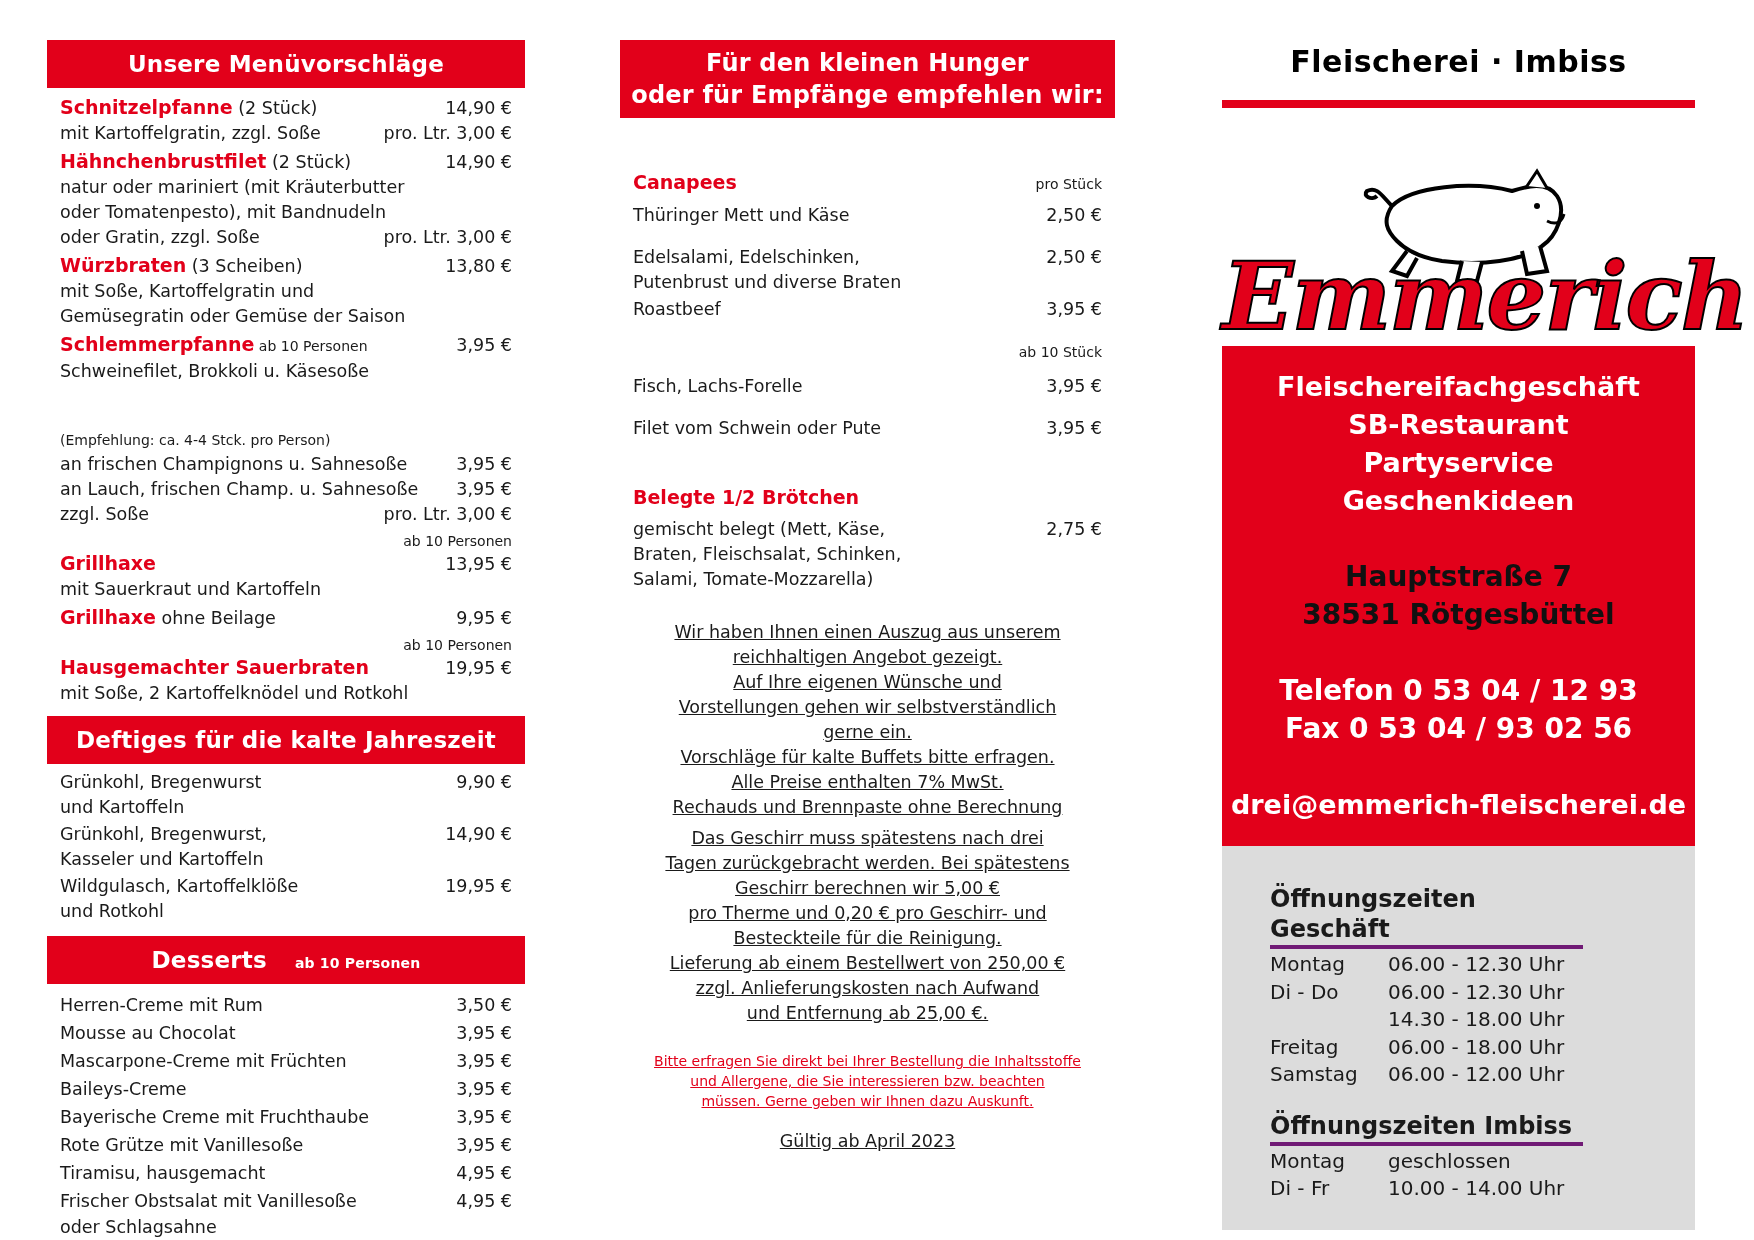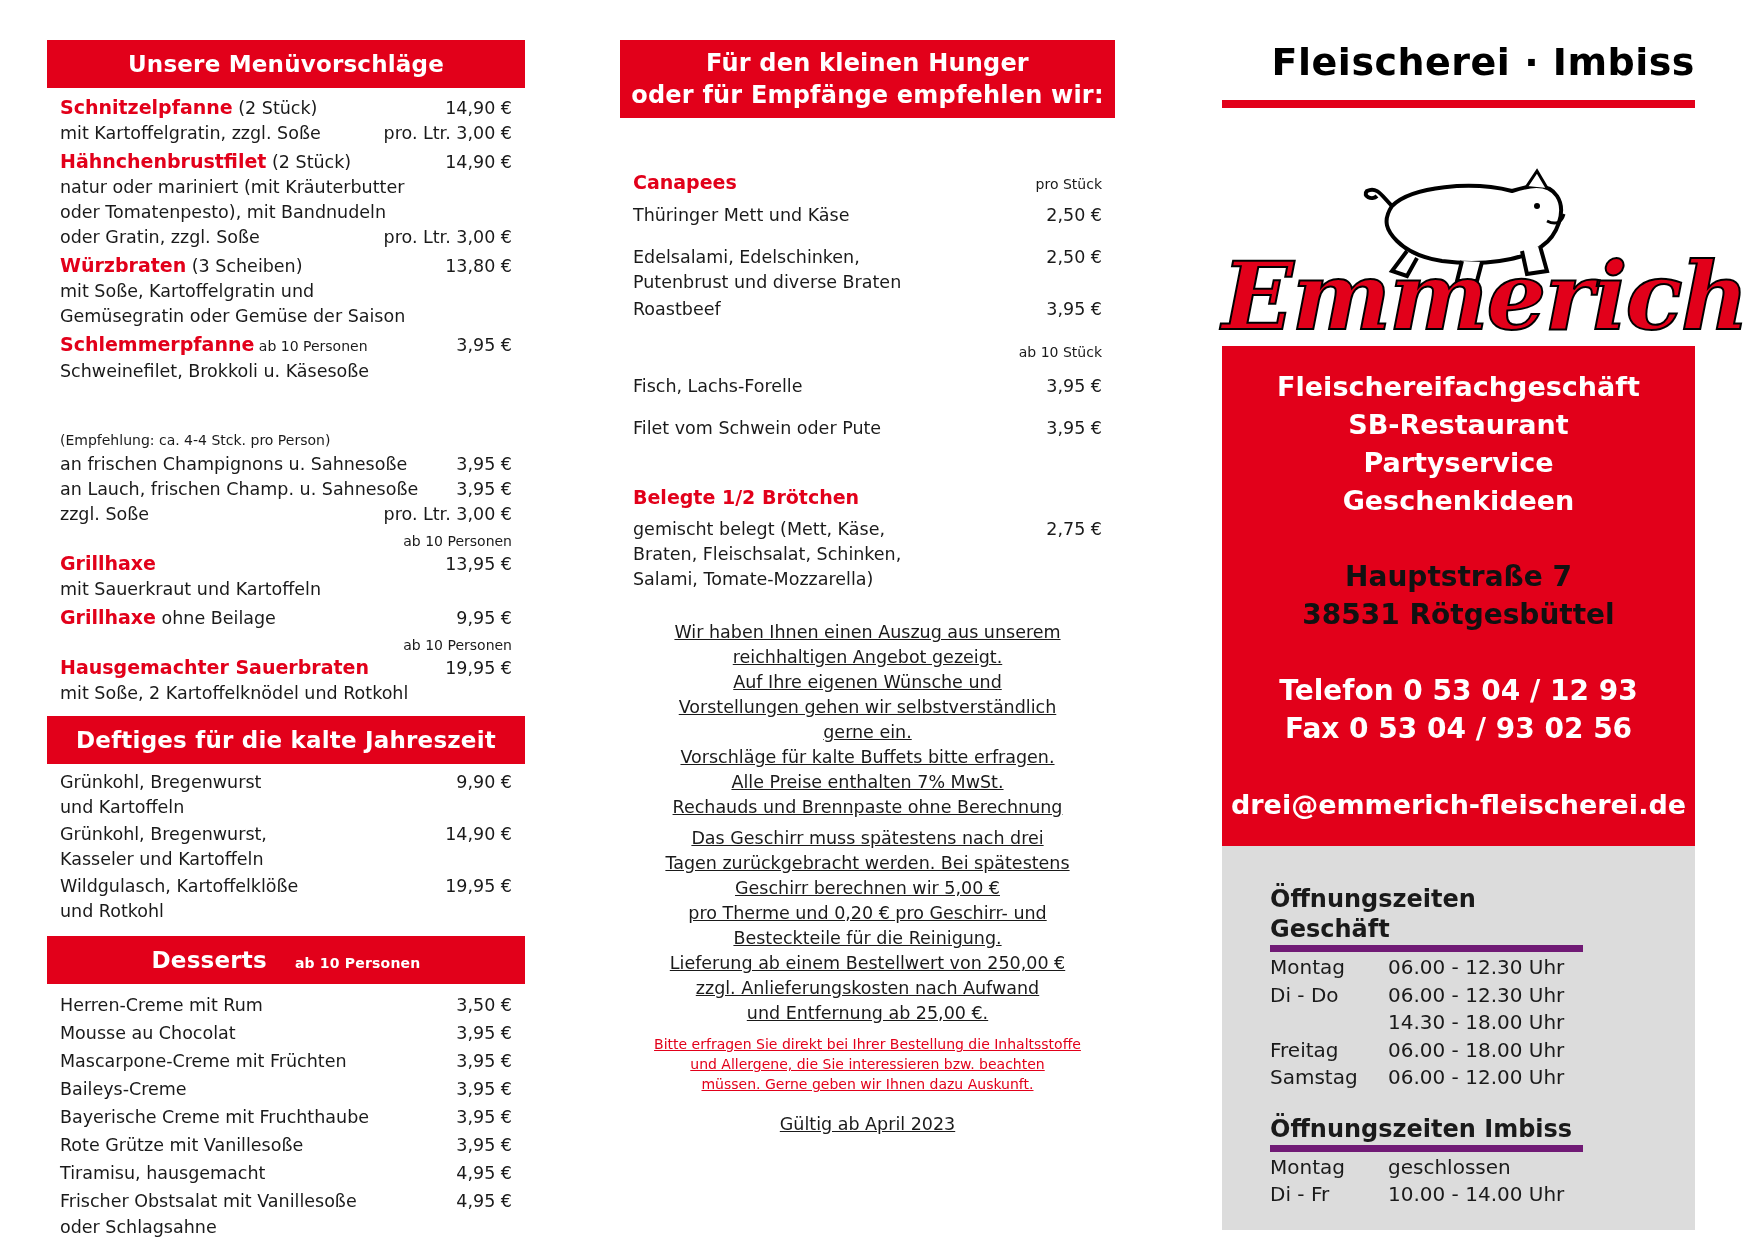--- a/index.html
+++ b/index.html
@@ -22,41 +22,41 @@
     .item { position: relative; padding: 0 13px 0 13px; font-size: 17.5px; line-height: 25px; }
     .row { display: flex; justify-content: space-between; align-items: baseline; }
     .row .price { white-space: nowrap; text-align: right; }
     .hl { color: #e2001a; font-weight: bold; font-size: 19px; }
     .tiny { font-size: 14px; margin-top: 44px; }
     .note-right { text-align: right; font-size: 14px; padding-right: 13px; line-height: 20px; }
 
     .center-text { text-align: center; font-size: 17.5px; line-height: 25px; text-decoration: underline; }
     .red-text { color: #e2001a; }
 
-    .brand-title { font-size: 38px; font-weight: bold; text-align: right; line-height: 60px; padding-top: 0px; letter-spacing: 0.5px; color: #000; }
+    .brand-title { font-size: 30px; font-weight: bold; text-align: center; line-height: 60px; padding-top: 0px; letter-spacing: 0.5px; color: #000; }
     .brand-rule { height: 8px; background: #e2001a; margin-top: 8px; }
 
     .logo { height: 180px; position: relative; margin-top: 58px; }
     .logo-word {
       position: absolute; left: 0; right: 0; bottom: 0; text-align: center;
       font-family: "DejaVu Serif", serif; font-style: italic; font-weight: bold;
       font-size: 94px; line-height: 100px; color: #e2001a;
       -webkit-text-stroke: 2px #000; letter-spacing: -2px;
     }
     .pig { position: absolute; left: 130px; top: 0; width: 230px; height: 120px; }
 
     .red-box { background: #e2001a; padding: 22px 0 22px 0; text-align: center; color: #fff; font-weight: bold; }
     .red-box .svc { font-size: 27px; line-height: 38px; }
     .red-box .addr { color: #111; font-size: 28px; line-height: 38px; }
     .red-box .tel { font-size: 28px; line-height: 38px; }
     .red-box .mail { font-size: 27px; line-height: 38px; }
     .gap { height: 38px; }
 
     .gray-box { background: #dcdcdc; padding: 38px 40px 40px 48px; height: 384px; }
-    .hours-title { font-weight: bold; font-size: 24px; line-height: 30px; border-bottom: 7px solid #701a75; width: 313px; padding-bottom: 1px; margin-bottom: 2px; }
+    .hours-title { font-weight: bold; font-size: 24px; line-height: 30px; border-bottom: 4px solid #701a75; width: 313px; padding-bottom: 1px; margin-bottom: 2px; }
     .hours-row { display: flex; font-size: 20px; line-height: 27.5px; }
     .hours-row .day { width: 118px; }
   </style>
 </head>
 <body>
 
 <div class="col col-left">
   <div class="red-head">Unsere Menüvorschläge</div>
 
   <div style="padding-top:7px;">
@@ -237,21 +237,21 @@
     <div>Das Geschirr muss spätestens nach drei</div>
     <div>Tagen zurückgebracht werden. Bei spätestens</div>
     <div>Geschirr berechnen wir 5,00 €</div>
     <div>pro Therme und 0,20 € pro Geschirr- und</div>
     <div>Besteckteile für die Reinigung.</div>
     <div>Lieferung ab einem Bestellwert von 250,00 €</div>
     <div>zzgl. Anlieferungskosten nach Aufwand</div>
     <div>und Entfernung ab 25,00 €.</div>
   </div>
 
-  <div class="center-text red-text" style="margin-top:8px; font-size:14px; line-height:20px;">
+  <div class="center-text red-text" style="margin-top:25px; font-size:14px; line-height:20px;">
     <div>Bitte erfragen Sie direkt bei Ihrer Bestellung die Inhaltsstoffe</div>
     <div>und Allergene, die Sie interessieren bzw. beachten</div>
     <div>müssen. Gerne geben wir Ihnen dazu Auskunft.</div>
   </div>
 
   <div class="center-text" style="margin-top:18px">Gültig ab April 2023</div>
 </div>
 
 <div class="col col-right" style="top:32px">
   <div class="brand-title">Fleischerei · Imbiss</div>

